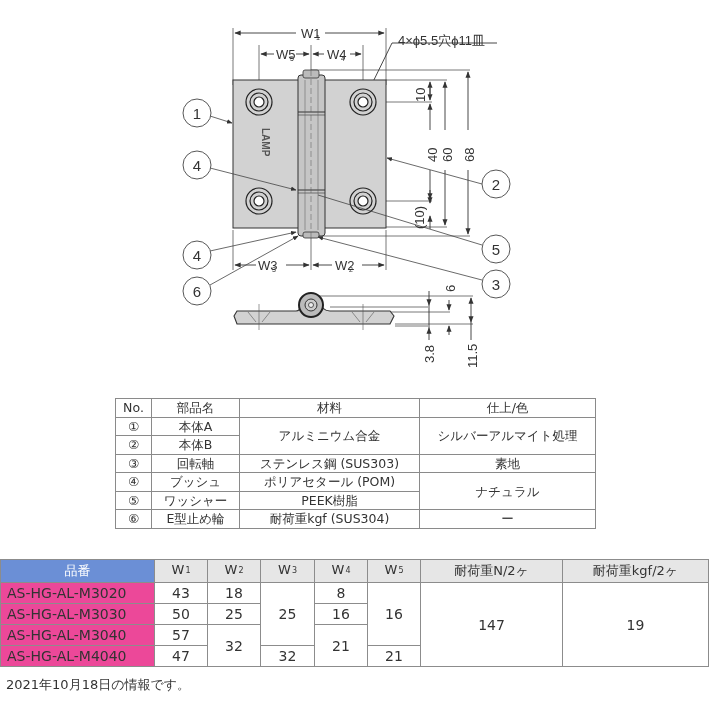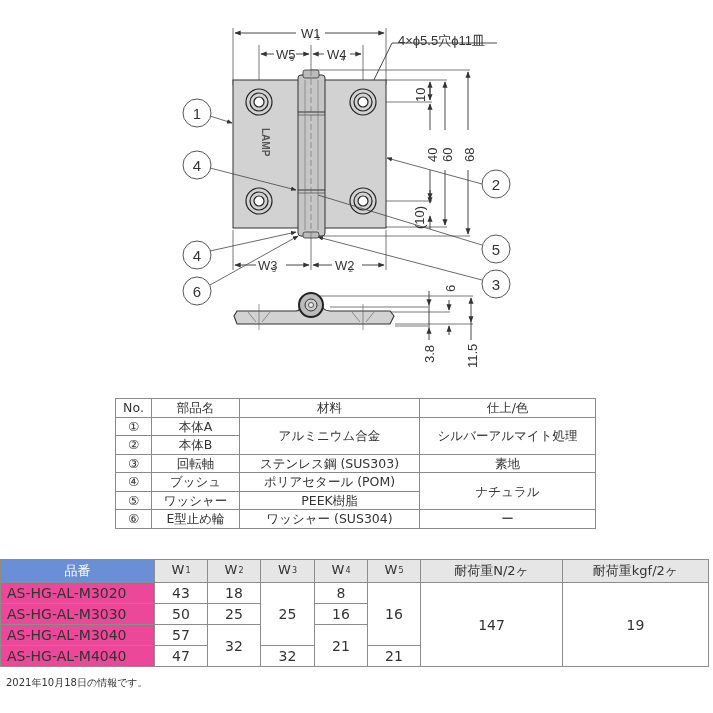--- a/index.html
+++ b/index.html
@@ -16,21 +16,21 @@
   #parts-table th { font-weight:normal; }
 
   #spec-table { left:0; top:559px; width:709px; font-size:14px; }
   #spec-table td, #spec-table th { border:1px solid #8c8c8c; height:20px; padding:0; text-align:center;
       white-space:nowrap; line-height:20px; color:#333; font-weight:normal; }
   #spec-table th { background:#e6e6e6; font-size:13px; }
   #spec-table th.pn-head { background:#6b8fd6; color:#ffffff; }
   #spec-table td.pn { background:#ec4899; text-align:left; padding-left:6px; }
   sub.s { font-size:8px; vertical-align:baseline; position:relative; top:-1px; margin-left:1px; }
 
-  #footnote { position:absolute; left:6px; top:676px; font-size:10px; color:#333; }
+  #footnote { position:absolute; left:6px; top:676px; font-size:13px; color:#333; }
 </style>
 </head>
 <body>
 
 <svg id="drawing" viewBox="0 0 713 400" xmlns="http://www.w3.org/2000/svg">
   <defs>
     <marker id="arr" viewBox="0 0 10 10" refX="9" refY="5" markerWidth="7" markerHeight="7" orient="auto-start-reverse">
       <path d="M0,1 L10,5 L0,9 z" fill="#333"></path>
     </marker>
   </defs>
@@ -234,21 +234,21 @@
     <td rowspan="2">ナチュラル</td>
   </tr>
   <tr>
     <td>⑤</td>
     <td>ワッシャー</td>
     <td>PEEK樹脂</td>
   </tr>
   <tr>
     <td>⑥</td>
     <td>E型止め輪</td>
-    <td>ワッシャー (SUS304)</td>
+    <td>耐荷重kgf (SUS304)</td>
     <td>ー</td>
   </tr>
 </tbody>
   </table>
 
 <table id="spec-table">
   <colgroup>
     <col style="width:154px">
       <col style="width:53px">
       <col style="width:53px">

